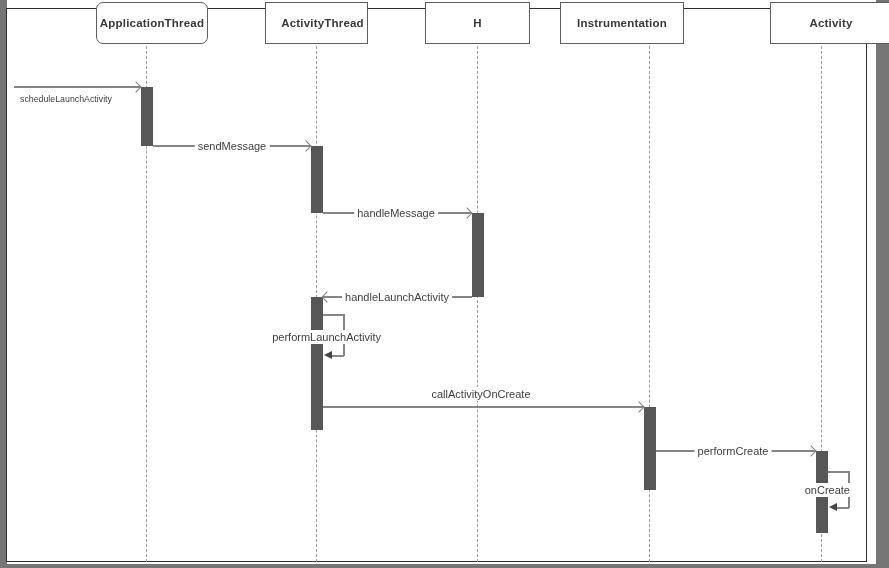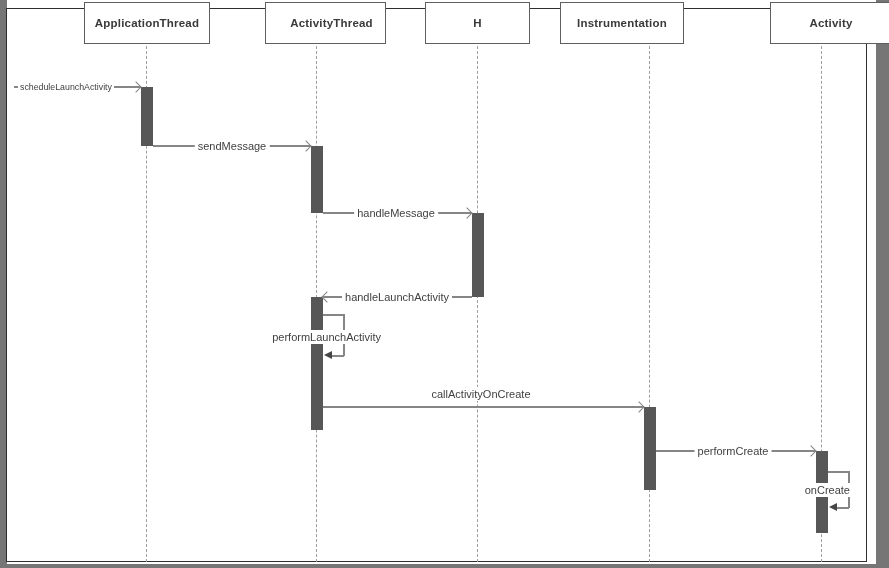--- a/index.html
+++ b/index.html
@@ -11,22 +11,22 @@
   .page{position:absolute;left:7px;top:0;width:869px;height:564px;background:#ffffff;}
   .frame{position:absolute;left:6px;top:8px;width:861px;height:554px;border:1.5px solid #2e2e2e;box-sizing:border-box;background:#fff;}
 
   
   .pbox{
     position:absolute;top:2px;height:42px;background:#fff;
     border:1.6px solid #5f5f5f;box-sizing:border-box;z-index:6;
     display:flex;align-items:center;justify-content:center;
     font-weight:bold;font-size:11.5px;color:#3a3a3a;letter-spacing:.2px;
   }
-  .p0{left:84px;width:126px;}
-  .p1{left:265px;width:121px;padding-left:12px;}
+  .p0{left:96px;width:112px;border-radius:7px;}
+  .p1{left:265px;width:103px;padding-left:12px;}
   .p2{left:425px;width:105px;}
   .p3{left:560px;width:124px;}
   .p4{left:770px;width:122px;}
 
   
   .lifeline{position:absolute;top:46px;height:516px;width:0;border-left:1.5px dashed #9e9e9e;z-index:1;}
   .l0{left:146px;} .l1{left:316px;} .l2{left:477px;} .l3{left:649px;} .l4{left:821px;}
 
   
   .bar{position:absolute;width:12px;background:#575757;z-index:3;}
@@ -72,21 +72,21 @@
          border-top:4.5px solid transparent;border-bottom:4.5px solid transparent;
          border-right:8px solid #454545;}
   .t1{left:324px;top:351px;}
   .t2{left:829px;top:503px;}
 
   
   .mlabel{
     position:absolute;background:#ffffff;color:#3f3f3f;font-size:11px;
     padding:1px 3px;white-space:nowrap;z-index:5;transform:translate(-50%,-50%);
   }
-  .mlabel-sm{font-size:8.8px;transform:translate(0,-50%);padding:1px 2px;}
+  .mlabel-sm{font-size:8.8px;transform:translate(0,-50%);padding:1px 2px;margin-top:12px;}
   .mlabel-r{transform:translate(-100%,-50%);text-align:right;}
   .ml0{left:18px;top:87px;}
   .ml1{left:232px;top:146px;}
   .ml2{left:396px;top:213px;}
   .ml3{left:397px;top:297px;}
   .ml4{left:384px;top:337px;}   
   .ml5{left:481px;top:394px;}
   .ml6{left:733px;top:451px;}
   .ml7{left:853px;top:490px;}   
 </style>

